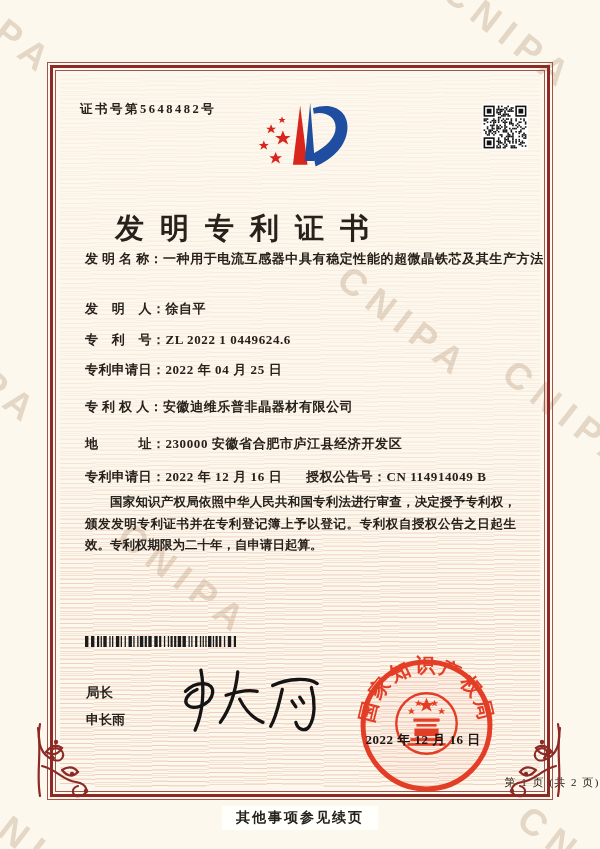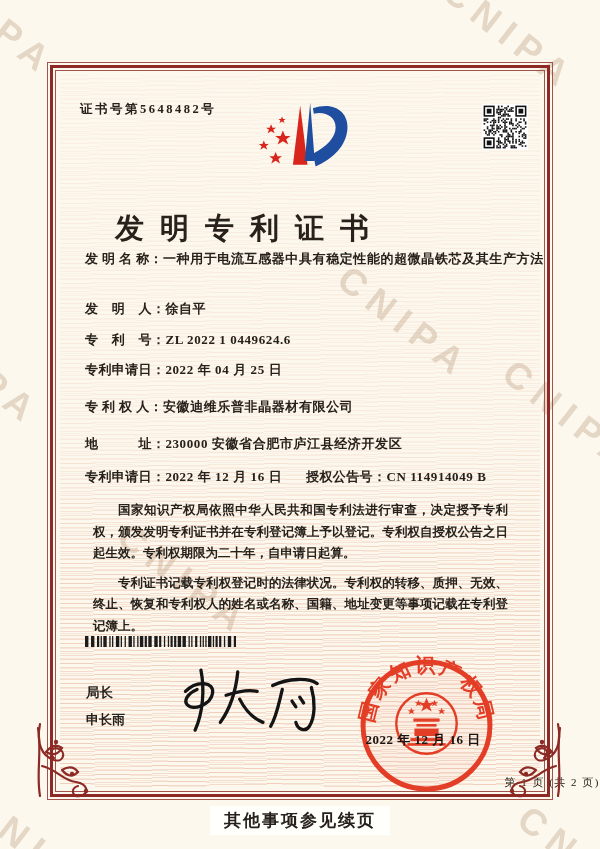--- a/index.html
+++ b/index.html
@@ -31,38 +31,38 @@
   .title{position:absolute;left:0;top:177px;width:484px;text-align:center;font-size:29px;
          font-weight:700;letter-spacing:16px;text-indent:16px;z-index:3;margin-top:32px;}
 
   .row{position:absolute;left:85px;width:435px;font-size:13px;font-weight:600;
        letter-spacing:0.4px;white-space:nowrap;z-index:3;}
   .row .val{letter-spacing:0.6px;}
   .row .cell2{position:absolute;left:221px;top:0;}
 
   .body-text{position:absolute;left:85px;top:492px;width:431px;font-size:12.5px;
              font-weight:600;line-height:21.5px;text-align:justify;z-index:3;}
-  .body-text p{margin:8px;text-indent:2em;}
+  .body-text p{margin:0;text-indent:2em;}
 
   .barcode{position:absolute;left:85px;top:636px;width:155px;height:11px;z-index:3;}
 
   .director-title{position:absolute;left:86px;top:684px;font-size:13.5px;font-weight:700;
        font-family:"Liberation Sans","DejaVu Sans",sans-serif;z-index:3;}
   .director-name{position:absolute;left:86px;top:711px;font-size:13px;font-weight:700;
        font-family:"Liberation Sans","DejaVu Sans",sans-serif;z-index:3;}
 
   .signature{position:absolute;left:168px;top:660px;width:155px;height:86px;z-index:4;}
 
   .seal{position:absolute;left:356px;top:655px;width:141px;height:141px;z-index:5;opacity:0.93;}
   .seal-date{position:absolute;left:360px;top:731px;width:126px;text-align:center;font-size:13px;
        font-weight:700;letter-spacing:0.5px;color:#181512;z-index:6;}
 
   .page-indicator{position:absolute;left:0;top:775px;width:600px;text-align:right;
        font-size:11px;letter-spacing:1.5px;z-index:3;}
-  .footer-note{position:absolute;left:50%;transform:translateX(-50%);top:806px;font-size:17px;
+  .footer-note{position:absolute;left:50%;transform:translateX(-50%);top:806px;font-size:14px;
        font-weight:600;letter-spacing:2px;background:rgba(255,255,252,0.95);
        padding:3px 14px;z-index:3;}
 
   .flourish{position:absolute;width:78px;height:78px;z-index:4;}
   .flourish.fl-left{left:32px;top:722px;}
   .flourish.fl-right{left:488px;top:722px;transform:scaleX(-1);}
 </style>
 </head>
 <body>
 
@@ -390,21 +390,20 @@
 <div class="row" style="top:435px;">
   <span class="lbl">地　　　址：</span><span class="val">230000 安徽省合肥市庐江县经济开发区</span>
 </div>
 <div class="row" style="top:468px;">
   <span><span class="lbl">专利申请日：</span><span class="val">2022 年 12 月 16 日</span></span>
   <span class="cell2"><span class="lbl">授权公告号：</span><span class="val">CN 114914049 B</span></span>
 </div>
 
 <div class="body-text">
   <p>国家知识产权局依照中华人民共和国专利法进行审查，决定授予专利权，颁发发明专利证书并在专利登记簿上予以登记。专利权自授权公告之日起生效。专利权期限为二十年，自申请日起算。</p>
-  <p>专利证书记载专利权登记时的法律状况。专利权的转移、质押、无效、终止、恢复和专利权人的姓名或名称、国籍、地址变更等事项记载在专利登记簿上。</p>
 </div>
 
 <svg class="barcode" id="barcode-svg" viewBox="0 0 155 11" preserveAspectRatio="none">
     <rect x="0" y="0" width="3.4" height="11" fill="#1c1c1c"></rect>
     <rect x="6" y="0" width="3.4" height="11" fill="#1c1c1c"></rect>
     <rect x="12" y="0" width="2.2" height="11" fill="#1c1c1c"></rect>
     <rect x="15.6" y="0" width="1.3" height="11" fill="#1c1c1c"></rect>
     <rect x="18.3" y="0" width="3.4" height="11" fill="#1c1c1c"></rect>
     <rect x="24.3" y="0" width="1.3" height="11" fill="#1c1c1c"></rect>
     <rect x="27" y="0" width="1.3" height="11" fill="#1c1c1c"></rect>

